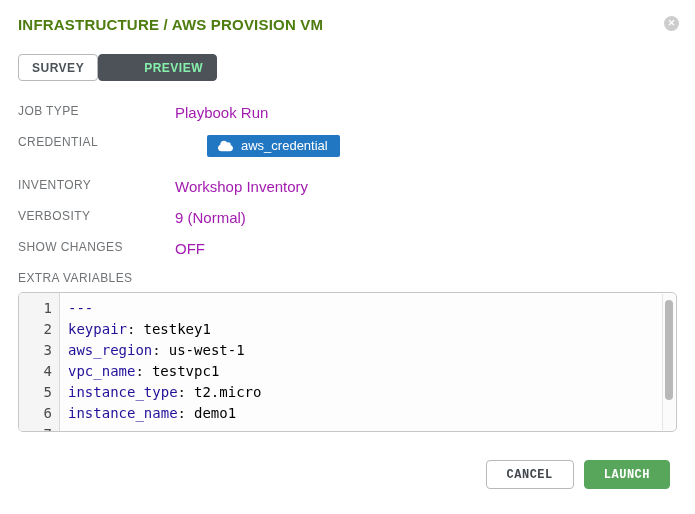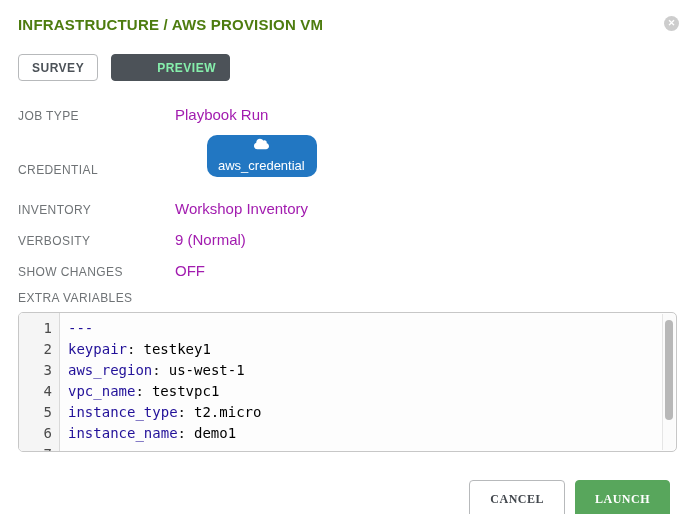--- a/index.html
+++ b/index.html
@@ -7,36 +7,36 @@
               font-family:"Liberation Sans", sans-serif; }
   .modal { position:relative; width:695px; height:514px; padding:16px 18px 0 18px; }
 
   
   .modal-title { font-size:15px; font-weight:bold; color:#4d7c0f; letter-spacing:0.2px; }
   .close-btn { position:absolute; top:16px; right:16px; width:15px; height:15px;
                border-radius:50%; background:#cdcdcd; color:#ffffff; font-size:9px;
                font-weight:bold; text-align:center; line-height:15px; cursor:pointer; }
 
   
-  .tabs { display:flex; gap:13px; margin-top:21px; }
+  .tabs { display:flex; margin-top:21px; }
   .tab { height:27px; padding:0 13px; border-radius:4px; font-size:12px; font-weight:bold;
          letter-spacing:0.5px; display:flex; align-items:center; cursor:pointer;
          border:1px solid #b7b9bb; background:#ffffff; color:#4c5258; }
   .tab.active { background:#4c5258; border-color:#4c5258; color:#86efac;padding-left:45px; }
 
   
   .details { margin-top:23px; }
-  .detail-row { display:flex; align-items:flex-end; margin-bottom:12px; min-height:19px; }
+  .detail-row { display:flex; align-items:flex-start; margin-bottom:12px; min-height:19px; }
   .detail-row.credential-row { margin-bottom:21px;gap:32px; }
   .detail-label { width:157px; flex:0 0 157px; font-size:12px; color:#6f7376;
                   letter-spacing:0.4px; }
   .detail-value { font-size:15px; color:#a21caf; }
   .badge { display:inline-flex; align-items:center; gap:8px; background:#2277c2;
-           color:#ffffff; font-size:13px; padding:3px 12px 4px 11px; border-radius:10px;
-           cursor:pointer;flex-direction:column; }
+           color:#ffffff; font-size:13px; padding:3px 12px 4px 11px; border-radius:2px;
+           cursor:pointer; }
   .badge svg { display:block; }
 
   
   .extra-vars-label { font-size:12px; color:#6f7376; letter-spacing:0.4px;
                       line-height:15px; margin-bottom:0; }
   .editor { position:relative; margin-top:6px; width:659px; height:140px;
             border:1px solid #c7c7c7; border-radius:5px; background:#fdfdfd;
             overflow:hidden; font-family:"DejaVu Sans Mono", monospace; font-size:14px; }
   .editor-scroll { display:flex; height:100%; }
   .gutter { width:41px; flex:0 0 41px; background:#f5f5f5; border-right:1px solid #d9d9d9;
@@ -49,23 +49,23 @@
   .code-value { color:#000000; margin-left:8px; }
   .v-scrollbar { position:absolute; top:1px; right:1px; bottom:1px; width:13px;
                  background:#fbfbfb; border-left:1px solid #e5e5e5;
                  border-radius:0 4px 4px 0; }
   .v-thumb { position:absolute; top:6px; right:2px; width:8px; height:100px;
              background:#b8b8b8; border-radius:4px; cursor:grab; }
 
   
   .footer { display:flex; justify-content:flex-end; gap:10px; margin-top:28px;
             padding-right:7px; }
-  .btn { height:39px; border-radius:4px; font-size:12px; font-weight:bold;
+  .btn { height:29px; border-radius:4px; font-size:12px; font-weight:bold;
          letter-spacing:0.5px; display:flex; align-items:center; cursor:pointer;
-         font-family:Liberation Serif, serif; }
+         font-family:Liberation Mono, monospace; }
   .btn-cancel { background:#ffffff; border:1px solid #b7b9bb; color:#42474d; padding:0 20px; }
   .btn-launch { background:#58a65c; border:1px solid #58a65c; color:#ffffff; padding:4px 19px; }
 </style>
 </head>
 <body>
 
 <div class="modal">
 
   <div class="modal-title">INFRASTRUCTURE / AWS PROVISION VM</div>
   <div class="close-btn">✕</div>

